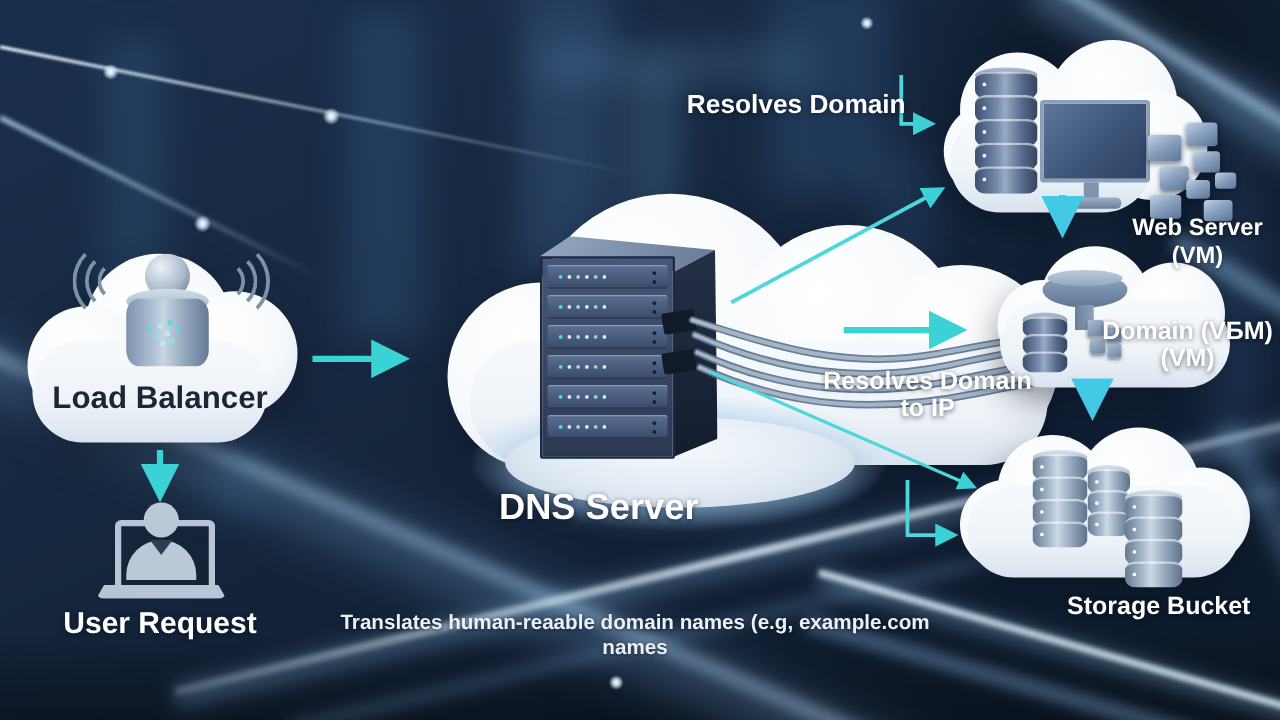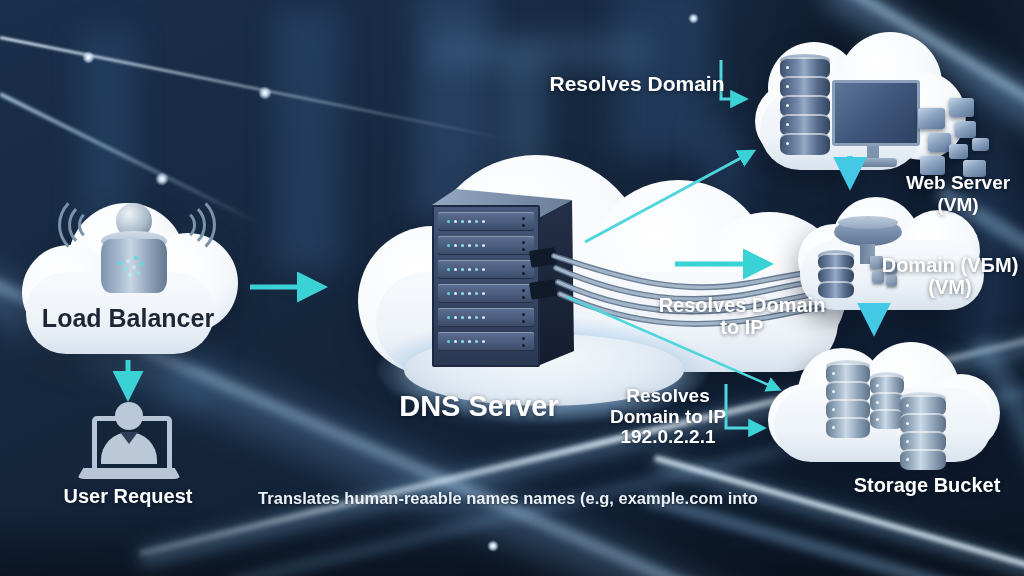--- a/index.html
+++ b/index.html
@@ -371,33 +371,28 @@
   <div class="label white" style="left:950px;top:255px;font-size:20px;line-height:1.08;">
     <div>Domain (VБM)</div>
     <div>(VM)</div>
   </div>
 
   <div class="label white" style="left:742px;top:295px;font-size:20px;line-height:1.08;">
     <div>Resolves Domain</div>
     <div>to IP</div>
   </div>
 
-  <div class="label white" style="left:668px;top:386px;font-size:19px;line-height:1.08;">
-    <div>Resolves</div>
-    <div>Domain to IP</div>
-    <div>192.0.2.2.1</div>
-  </div>
 
   <div class="label white" style="left:927px;top:474px;font-size:20px;line-height:1.1;">
     <div>Storage Bucket</div>
   </div>
 
   <div class="label white" style="left:479px;top:390px;font-size:29px;">DNS Server</div>
 
   <div class="label dark" style="left:128px;top:304px;font-size:25px;">Load Balancer</div>
 
-  <div class="label white" style="left:128px;top:485px;font-size:20px;">User Request</div>
+  <div class="label white" style="left:128px;top:485px;font-size:24px;">User Request</div>
 
   <div class="caption" style="left:508px;top:488px;">
-    <div>Translates human-reaable names names (e.g, example.com into</div>
+    <div>Translates human-reaable domain names (e.g, example.com names</div>
   </div>
 
 </div>
 
 </body></html>

